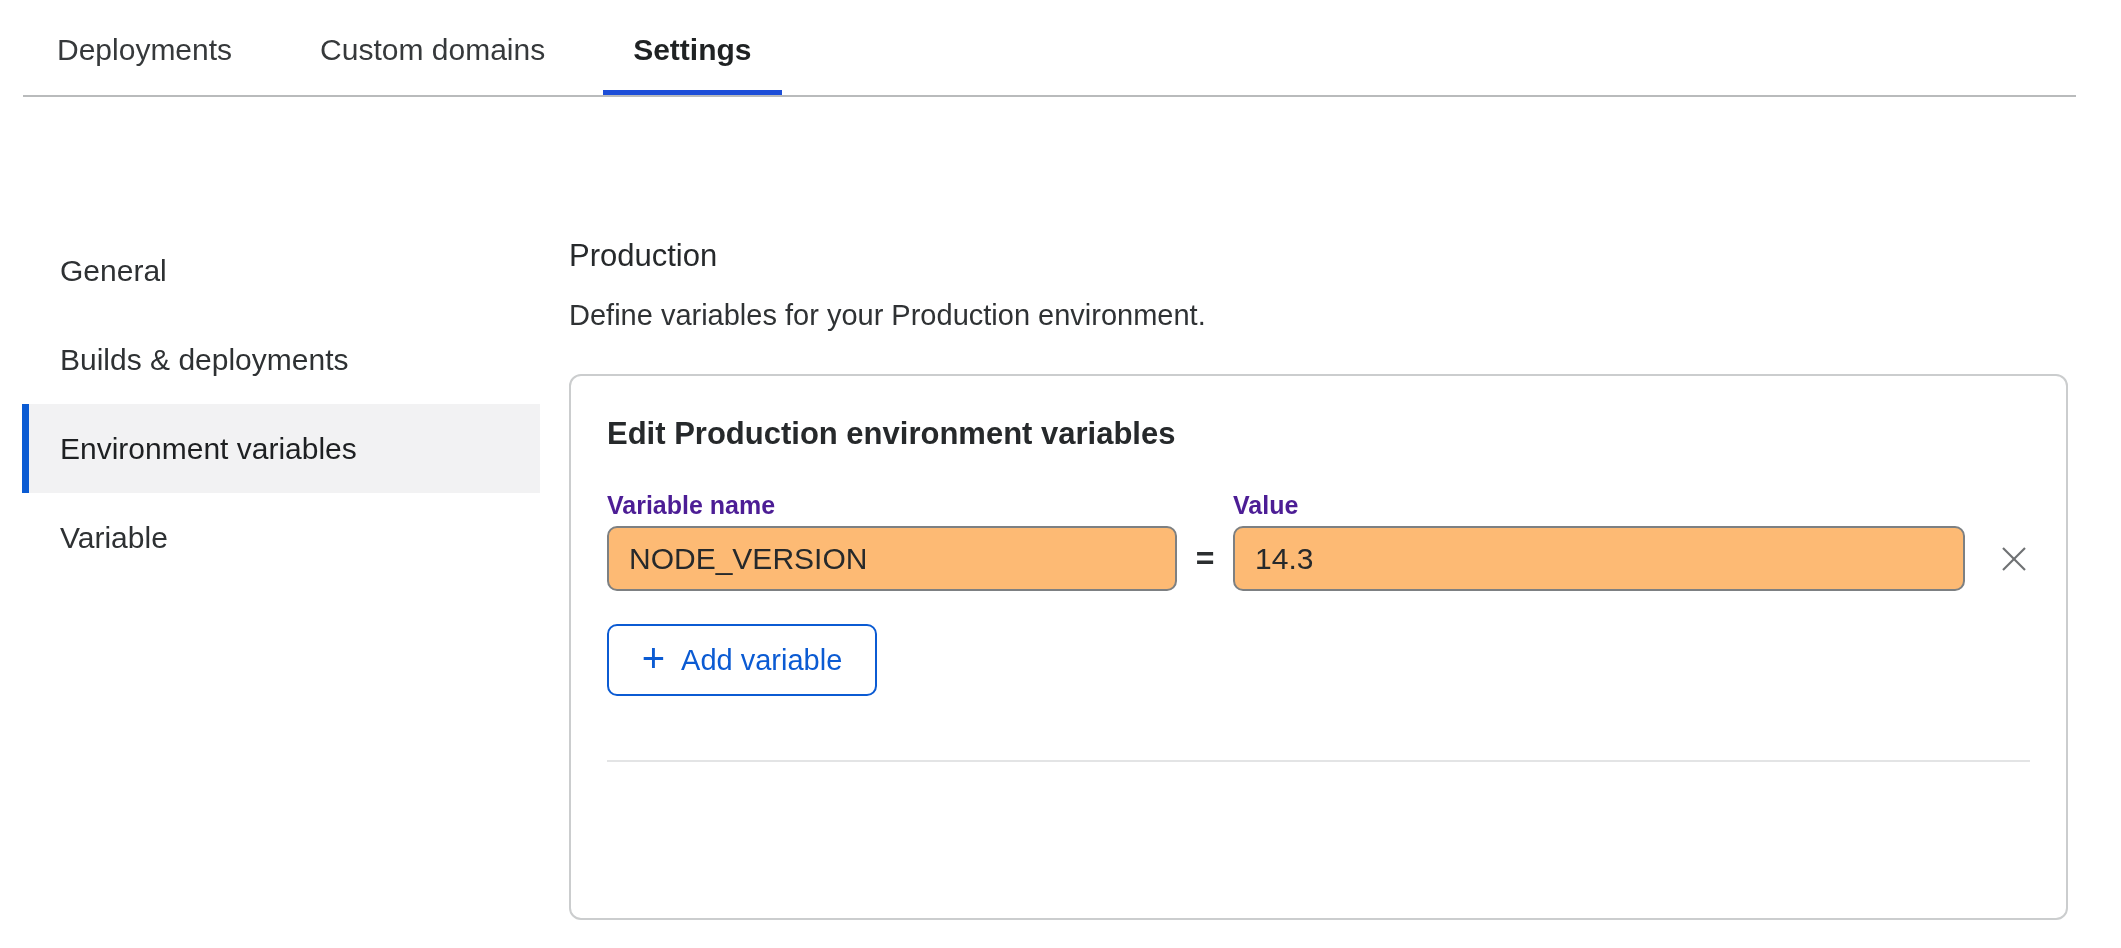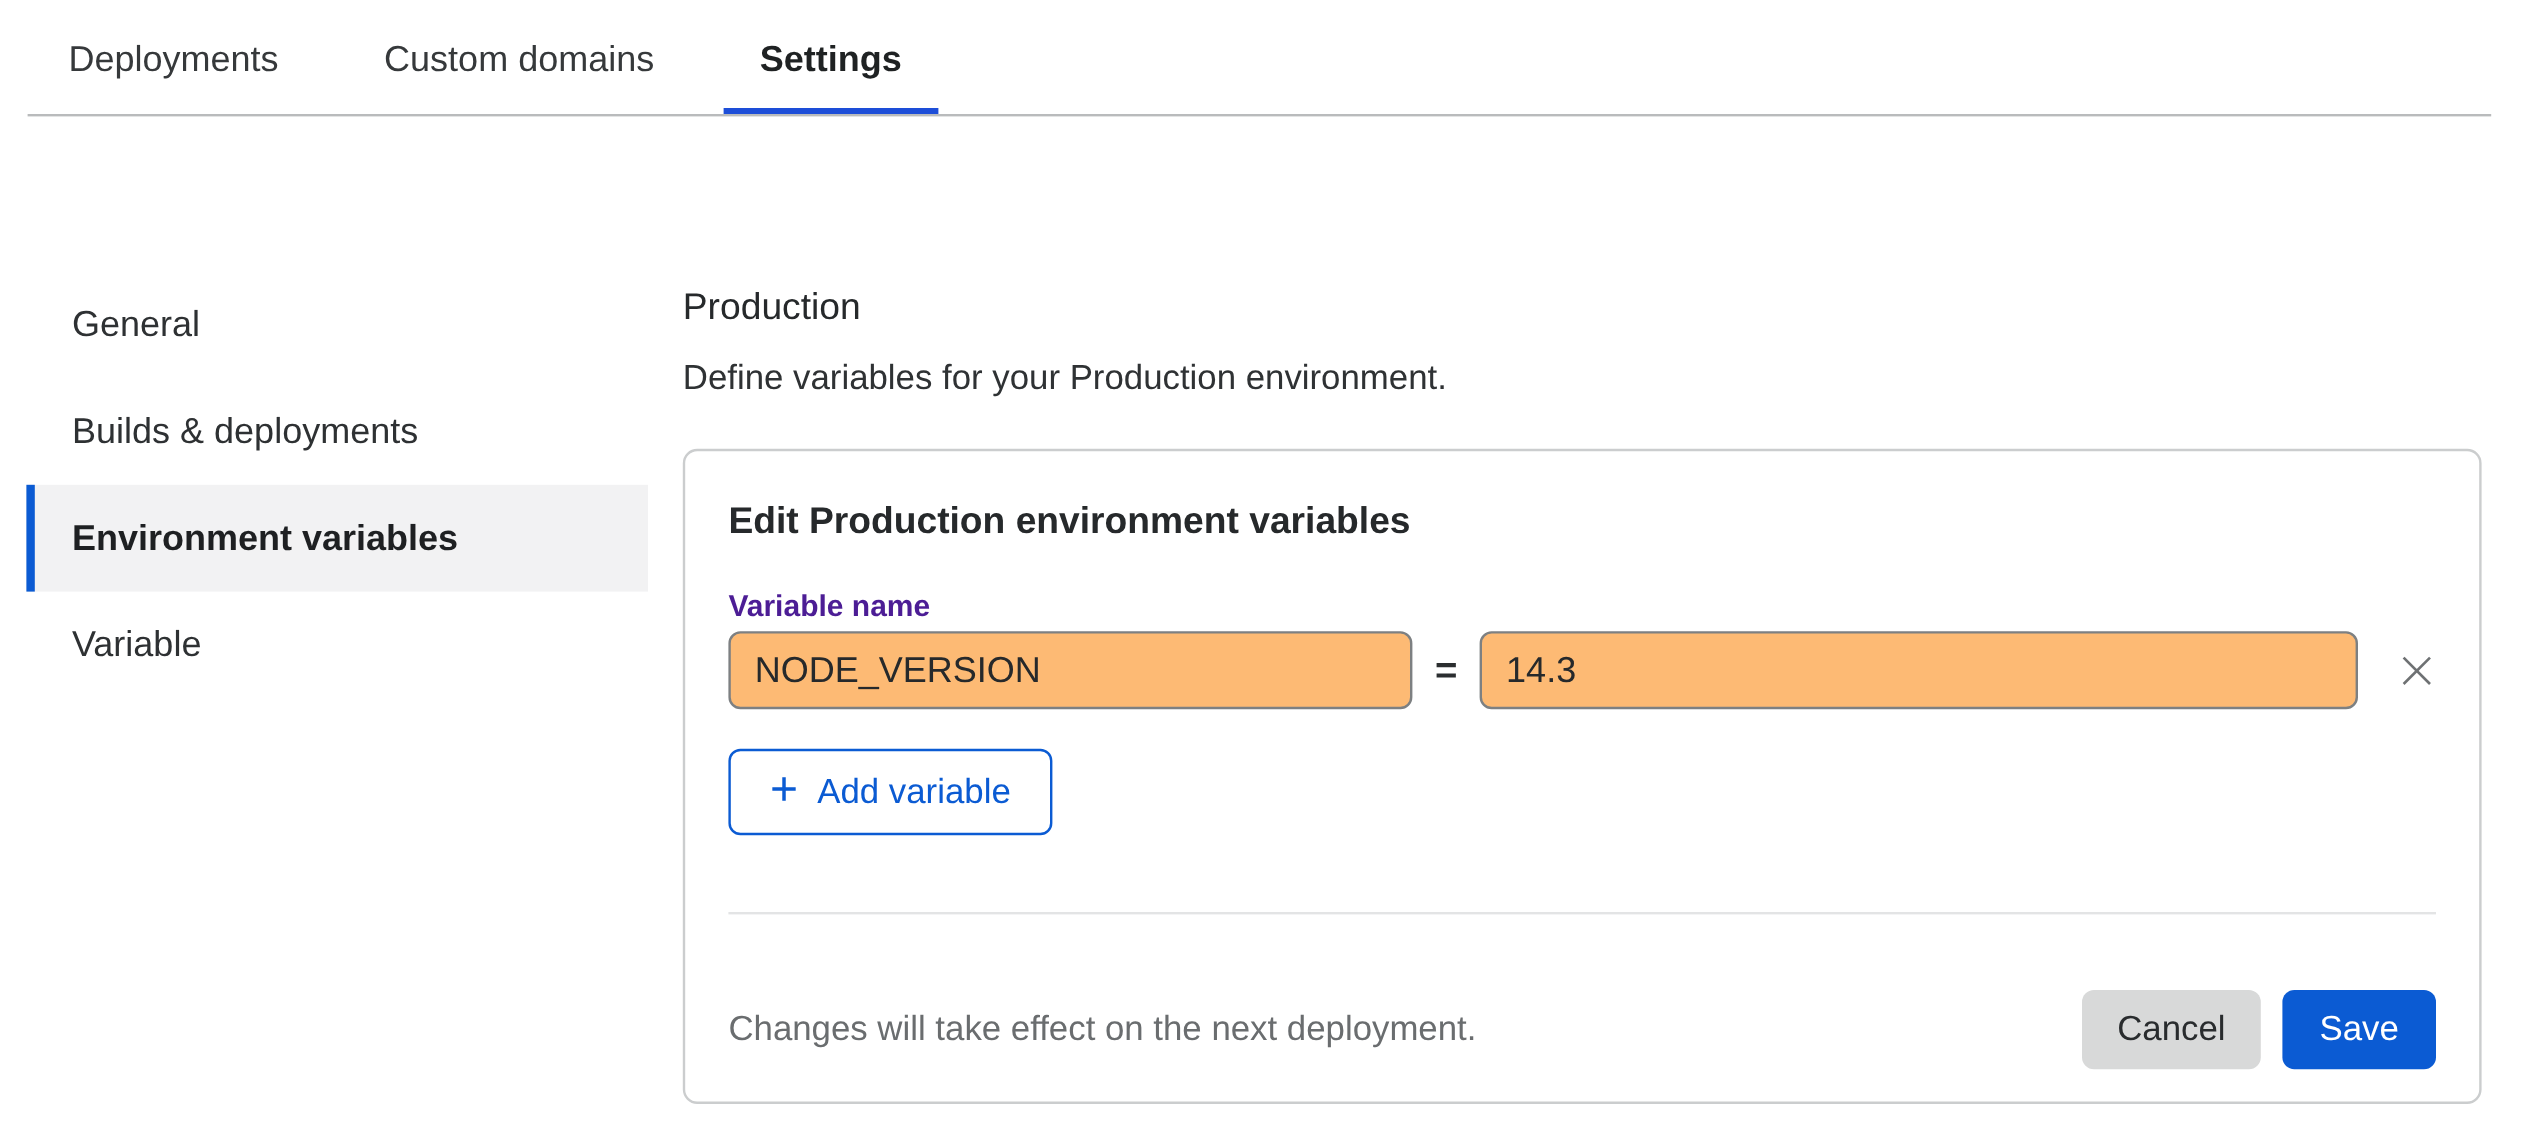--- a/index.html
+++ b/index.html
@@ -13,21 +13,21 @@
     padding-left:4px; }
   .tab { font-size:30px; color:#36393b; padding:0 30px 28px; cursor:pointer; white-space:nowrap; }
   .tab.active { color:#1f2223; font-weight:700; padding-bottom:23px;
     border-bottom:5px solid #1d4ed8; }
 
   
   .sidenav { position:absolute; top:226px; left:22px; width:518px; }
   .side-item { height:89px; display:flex; align-items:center; padding-left:38px;
     font-size:30px; color:#2e3133; cursor:pointer; }
   .side-item.active { background:#f2f2f3; border-left:7px solid #0b5bd3;
-    padding-left:31px; font-weight:700; color:#1e2022; }
+    padding-left:31px; font-weight:400; color:#1e2022; }
 
   
   .main { position:absolute; left:569px; top:226px; width:1499px; }
   .page-title { font-size:31px; line-height:32px; font-weight:400; color:#26292b; margin-top:14px; }
   .page-desc { font-size:29px; line-height:30px; color:#2f3234; margin-top:28px; }
 
   .card { margin-top:44px; height:546px; border:2px solid #cbcdce; border-radius:12px;
     padding:40px 36px 18px; background:#fff; }
   .card-title { font-size:31px; line-height:36px; font-weight:700; color:#26292b; }
 
@@ -84,39 +84,35 @@
 
     <div class="fields-row">
       <div class="var-field">
         <label class="field-label">Variable name</label>
         <input class="env-input" type="text" value="NODE_VERSION" style="">
       </div>
 
       <div class="equals">=</div>
 
       <div class="val-field">
+        <label class="field-label">Value</label>
         <input class="env-input" type="text" value="14.3" style="">
       </div>
 
       <button class="remove-btn">
         <span style="display:flex;">
           <svg width="32" height="32" viewBox="0 0 32 32">
             <line x1="5" y1="5" x2="27" y2="27" stroke="#6e7173" stroke-width="2.2"></line>
             <line x1="27" y1="5" x2="5" y2="27" stroke="#6e7173" stroke-width="2.2"></line>
           </svg>
         </span>
       </button>
     </div>
 
     <button class="add-btn">
       <span class="plus-glyph">+</span>
       <span>Add variable</span>
     </button>
 
     <div class="card-divider"></div>
 
-    <div class="card-footer">
-      <span class="footer-note">Changes will take effect on the next deployment.</span>
-      <button class="btn btn-cancel">Cancel</button>
-      <button class="btn btn-save">Save</button>
-    </div>
   </section>
 </main>
 
 </body></html>

